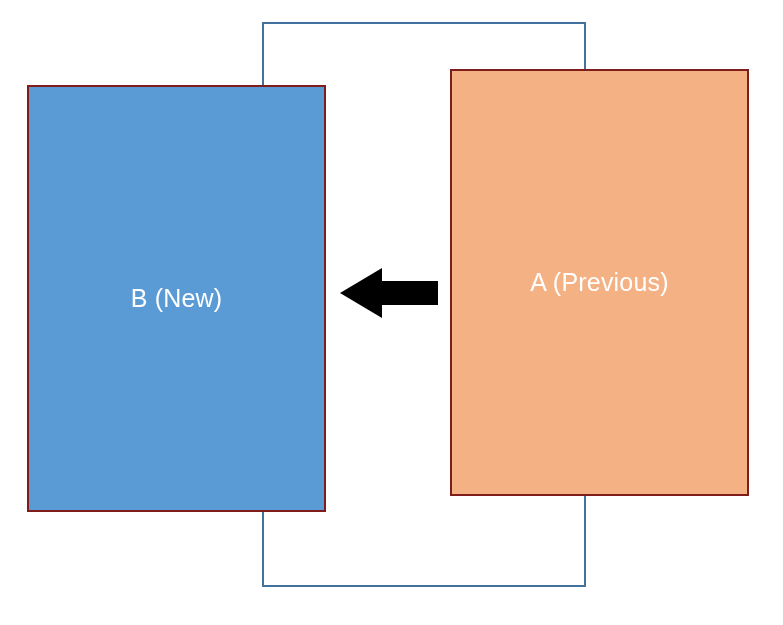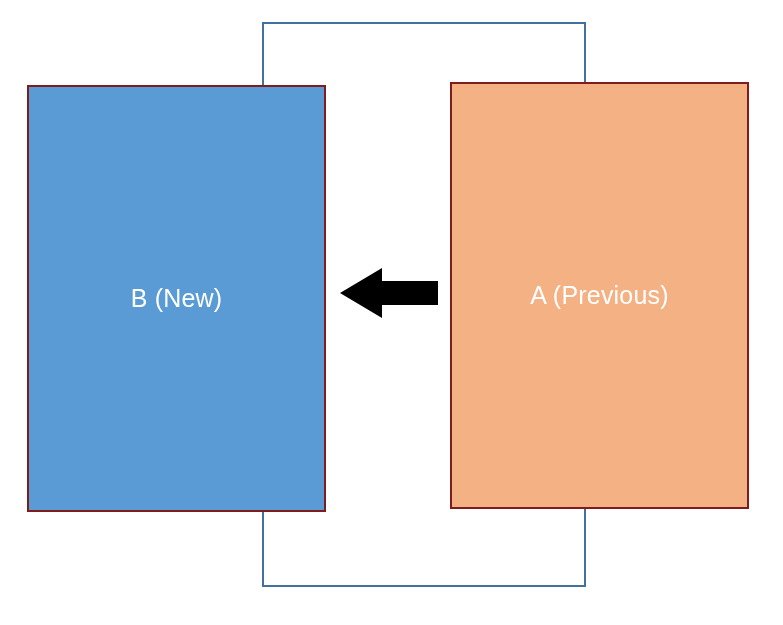--- a/index.html
+++ b/index.html
@@ -41,21 +41,21 @@
   }
   .proc-box.new {
     left: 27px;
     top: 85px;
     width: 299px;
     height: 427px;
     background: #5B9BD5;
   }
   .proc-box.previous {
     left: 450px;
-    top: 82px;
+    top: 69px;
     width: 299px;
     height: 427px;
     background: #F4B183;
   }
   .box-label {
     color: #ffffff;
     font-size: 25px;
     font-weight: 400;
     letter-spacing: 0.2px;
     line-height: 1;

